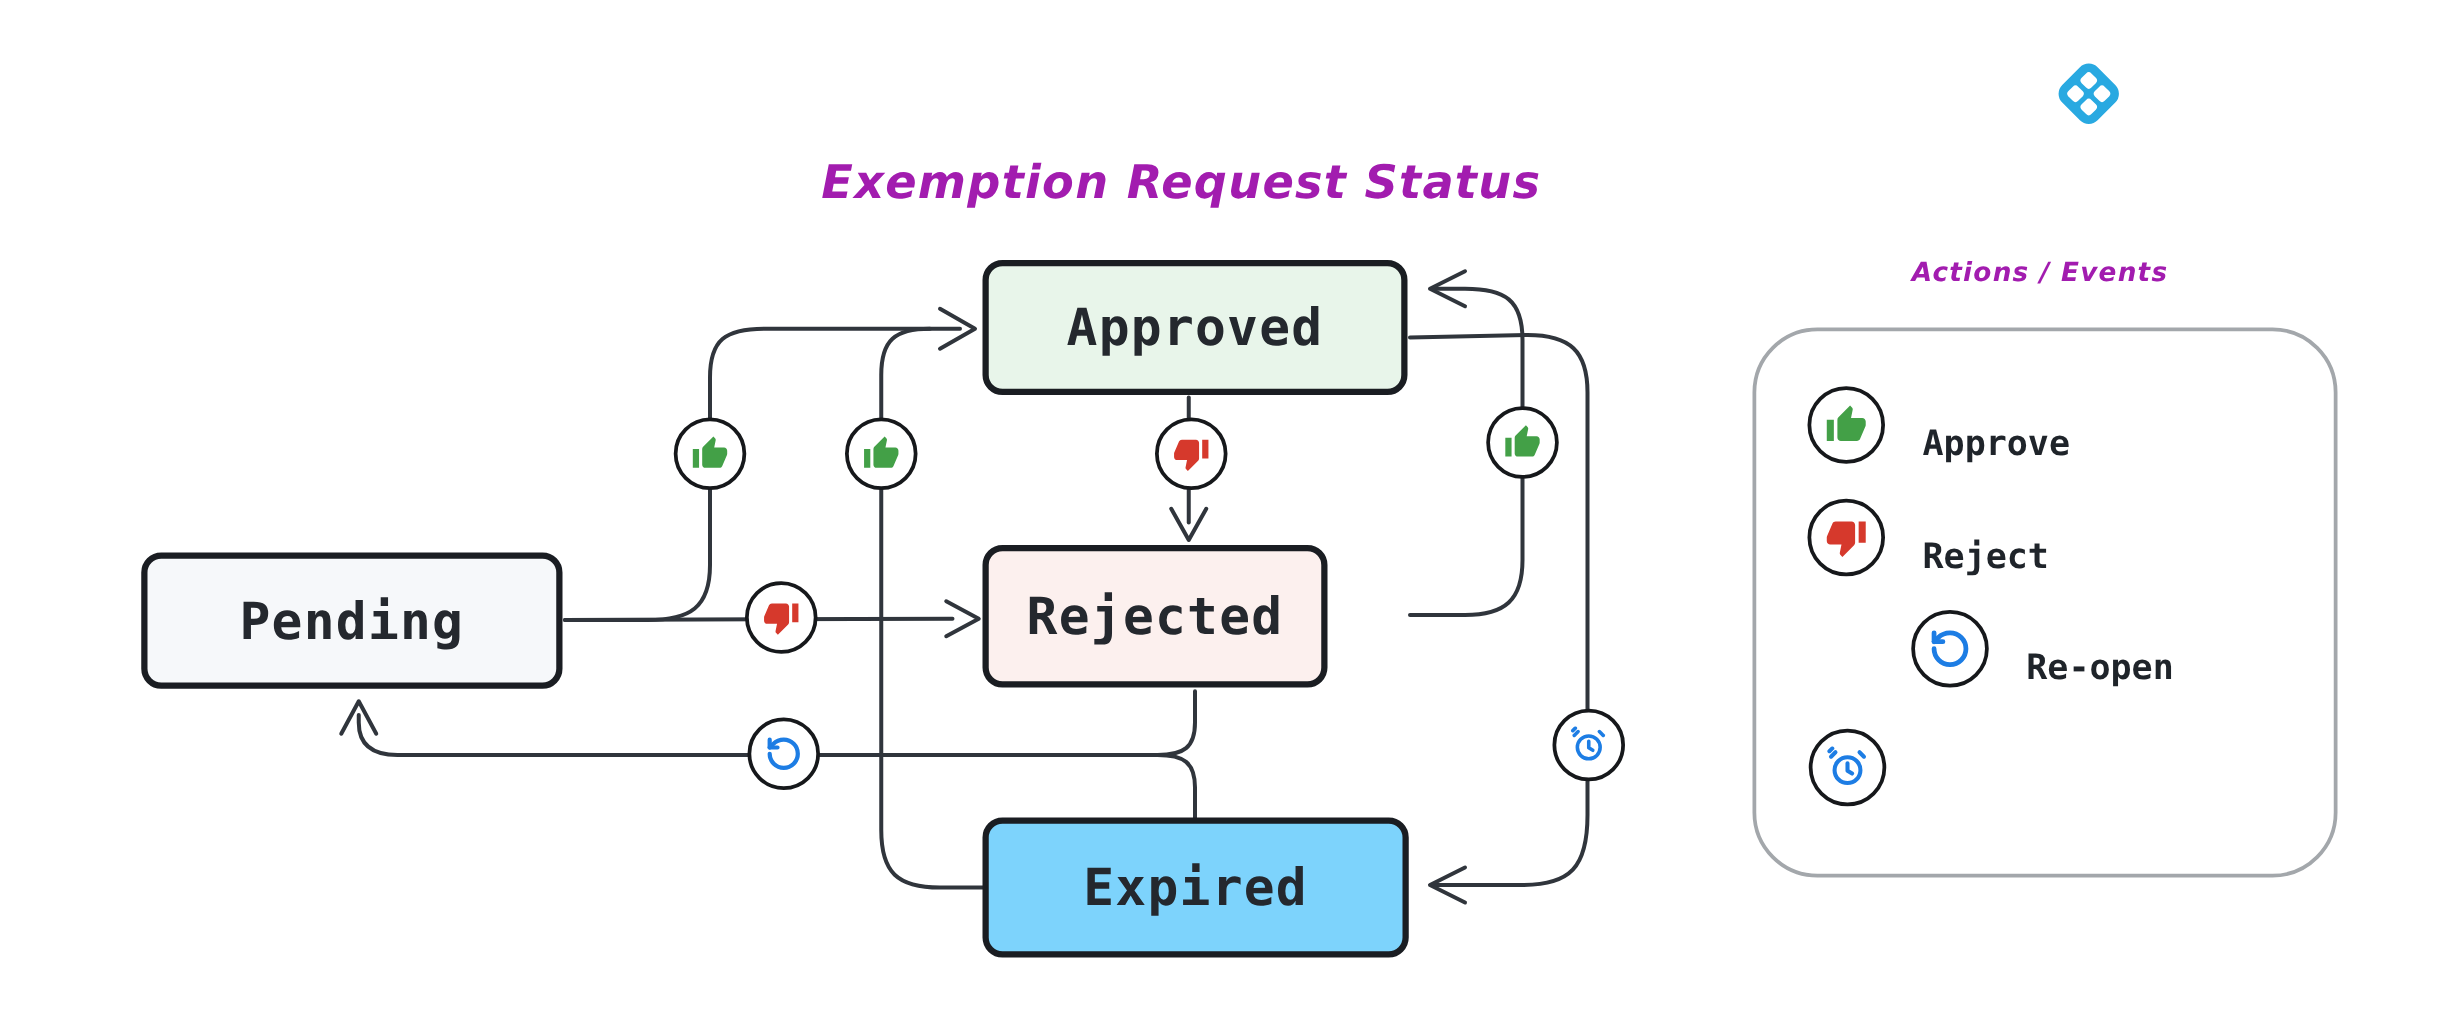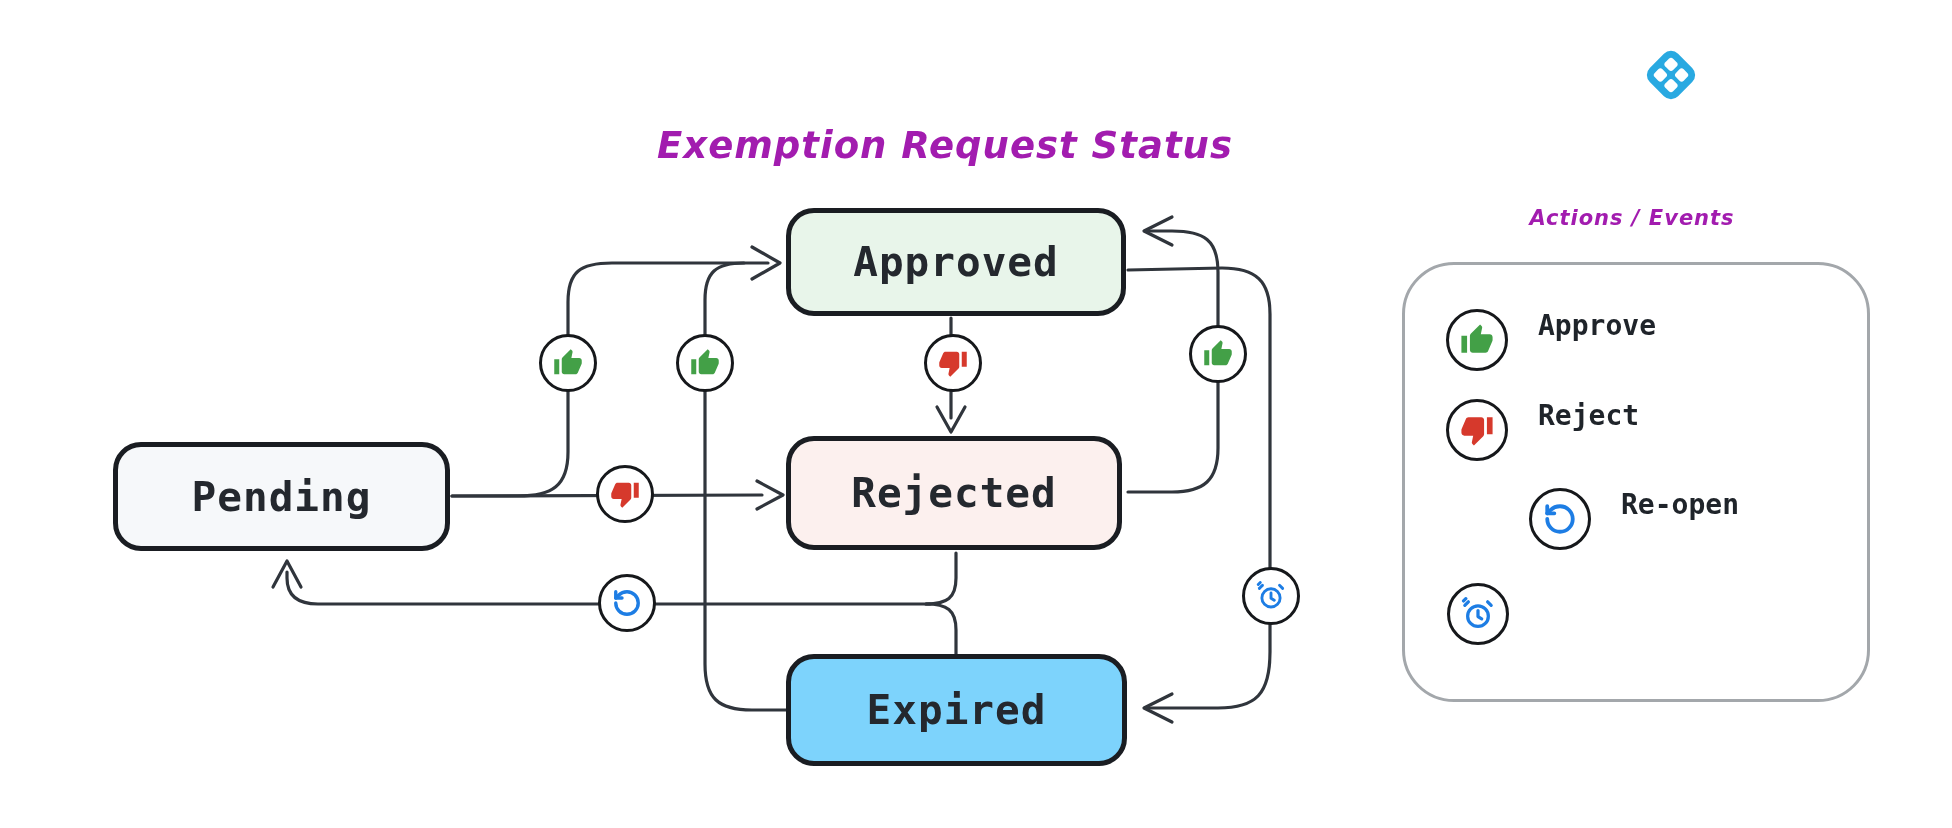--- a/index.html
+++ b/index.html
@@ -11,49 +11,49 @@
   
   .hand{
     font-family:"DejaVu Sans",sans-serif;font-style:italic;font-weight:600;
     color:#a21caf;letter-spacing:1px;
   }
   #diagram-title{top:124px;left:945px;transform:translateX(-50%);font-size:37px;white-space:nowrap;}
   #legend-title{top:206px;left:1632px;transform:translateX(-50%);font-size:21px;white-space:nowrap;}
 
   
   .state-box{
-    position:absolute;border:5.5px solid #1a1d22;border-radius:28px;
+    position:absolute;border:5.5px solid #1a1d22;border-radius:16px;
     display:flex;align-items:center;justify-content:center;
     font-family:"DejaVu Sans Mono",monospace;font-weight:700;font-size:41px;
     color:#24282e;letter-spacing:1px;box-sizing:border-box;
   }
   #state-pending {left:113px;top:442px;width:337px;height:109px;align-items:center;}
   #state-approved{left:786px;top:208px;width:340px;height:108px;}
-  #state-rejected{left:786px;top:436px;width:336px;height:114px;}
+  #state-rejected{left:786px;top:436px;width:276px;height:114px;}
   #state-expired {left:786px;top:654px;width:341px;height:112px;}
 
   
   #edges{position:absolute;left:0;top:0;}
   .edge{stroke:#30353c;stroke-width:3.2;fill:none;stroke-linecap:round;stroke-linejoin:round;}
   .arrowhead{stroke:#30353c;stroke-width:3.2;fill:none;stroke-linecap:round;stroke-linejoin:round;}
 
   
   .icon-badge{
     position:absolute;width:58px;height:58px;border-radius:50%;
     background:#ffffff;border:3.4px solid #16181b;box-sizing:border-box;
     display:flex;align-items:center;justify-content:center;
   }
   .icon-badge svg{display:block;}
 
   
   #legend-box{
     left:1402px;top:262px;width:468px;height:440px;box-sizing:border-box;
     border:3px solid #a3a7ab;border-radius:52px;background:#ffffff;
   }
-  .legend-row{position:absolute;display:flex;align-items:flex-start;}
+  .legend-row{position:absolute;display:flex;align-items:flex-end;}
   .legend-badge{
     width:62px;height:62px;border-radius:50%;background:#fff;
     border:3.4px solid #16181b;box-sizing:border-box;flex:0 0 auto;
     display:flex;align-items:center;justify-content:center;
   }
   .legend-label{
     margin-left:30px;font-family:"DejaVu Sans Mono",monospace;
     font-size:28px;font-weight:600;color:#1f242a;line-height:33px;
     max-width:345px;
   }

